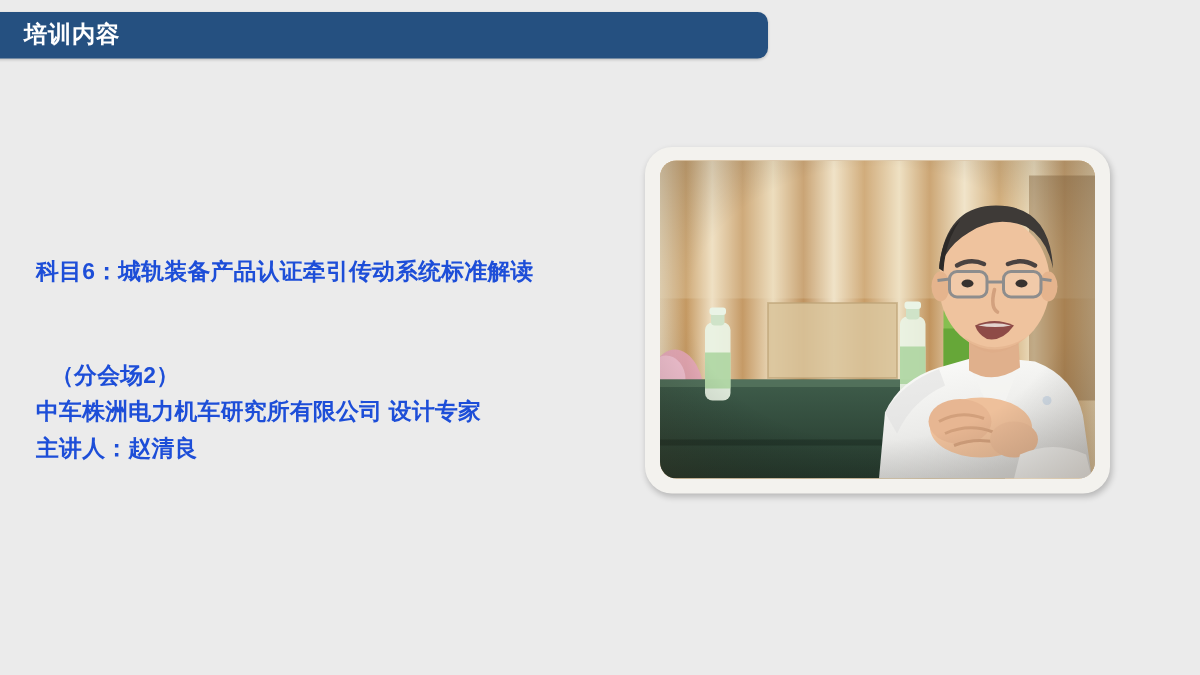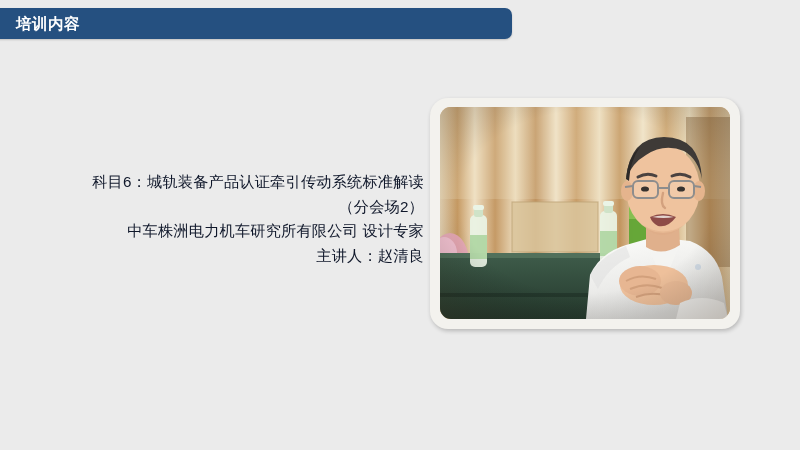--- a/index.html
+++ b/index.html
@@ -46,32 +46,32 @@
     line-height: 1;
     white-space: nowrap;
   }
 
   
   #content-text {
     position: absolute;
     left: 24px;
     top: 170px;
     width: 400px;
-    color: #0f172a;
+    color: #1d4ed8;
     font-size: 15.2px;
-    font-weight: normal;
+    font-weight: bold;
     line-height: 1.62;
     letter-spacing: 0.2px;
-    text-align: right;
   }
   .text-line {
     white-space: nowrap;
   }
   .text-line.indent-1 {
     padding-left: 10px;
+    margin-top: 44px;
   }
 
   
   #photo-frame {
     position: absolute;
     left: 430px;
     top: 98px;
     width: 310px;
     height: 231px;
     background: #f3f2ee;

